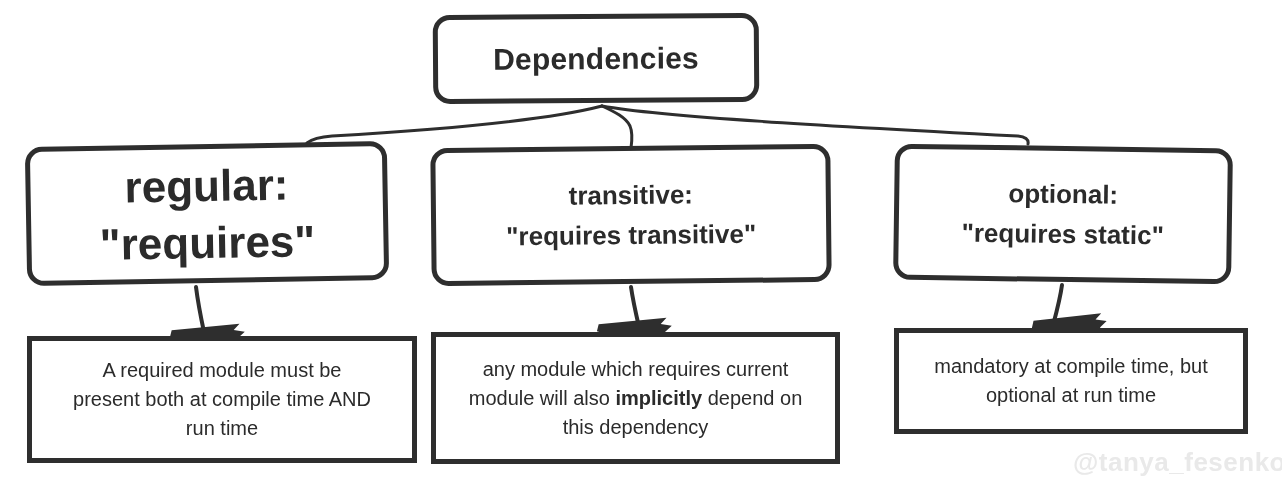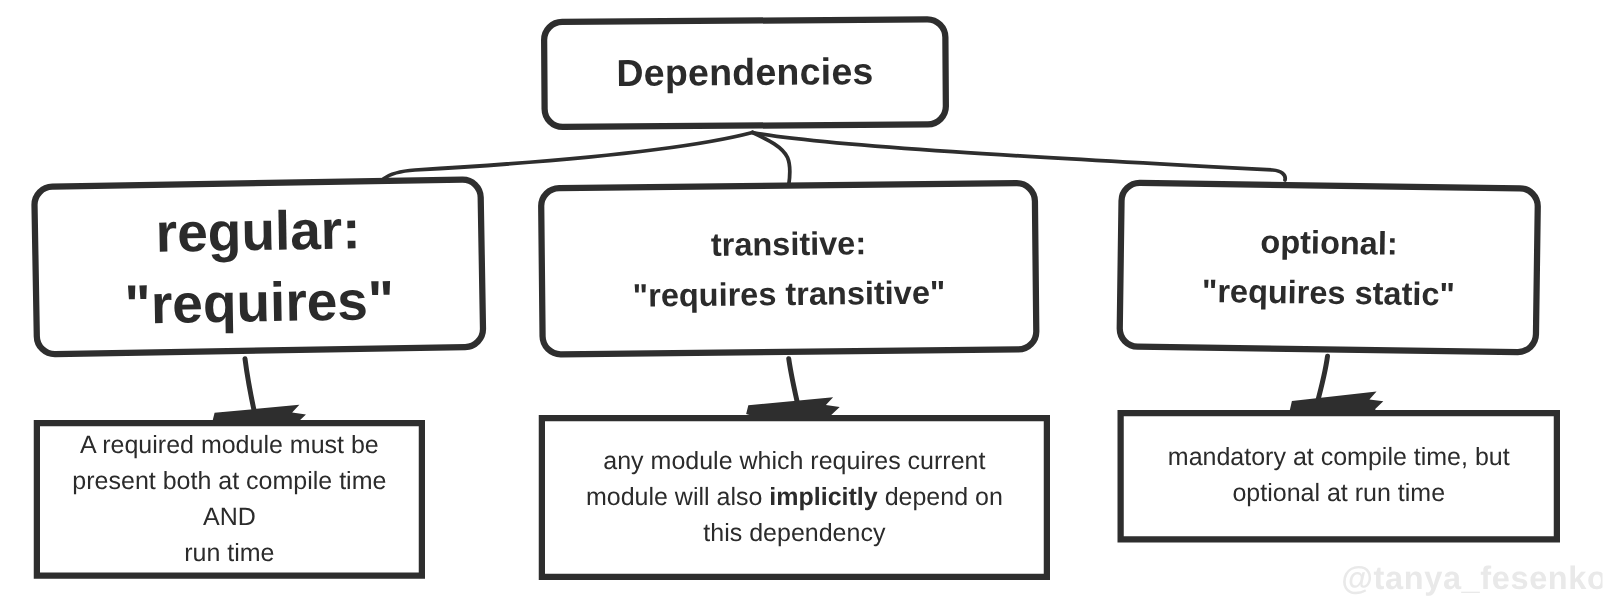--- a/index.html
+++ b/index.html
@@ -47,21 +47,21 @@
     background:#fff;
     border:5px solid var(--ink);
     display:flex;align-items:center;justify-content:center;
     text-align:center;
   }
   .note .body{
     font-size:20px;line-height:29px;
     white-space:pre-line;
     padding:0 10px;
   }
-  .note-regular{left:27px;top:336px;width:313px;height:127px;}
+  .note-regular{left:27px;top:336px;width:390px;height:127px;}
   .note-transitive{left:431px;top:332px;width:409px;height:132px;}
   .note-optional{left:894px;top:328px;width:354px;height:106px;}
   .watermark{
     position:absolute;right:39px;top:447px;
     font-size:26px;font-weight:bold;
     color:var(--watermark_color);
     letter-spacing:0.5px;
   }
 </style>
 </head>

